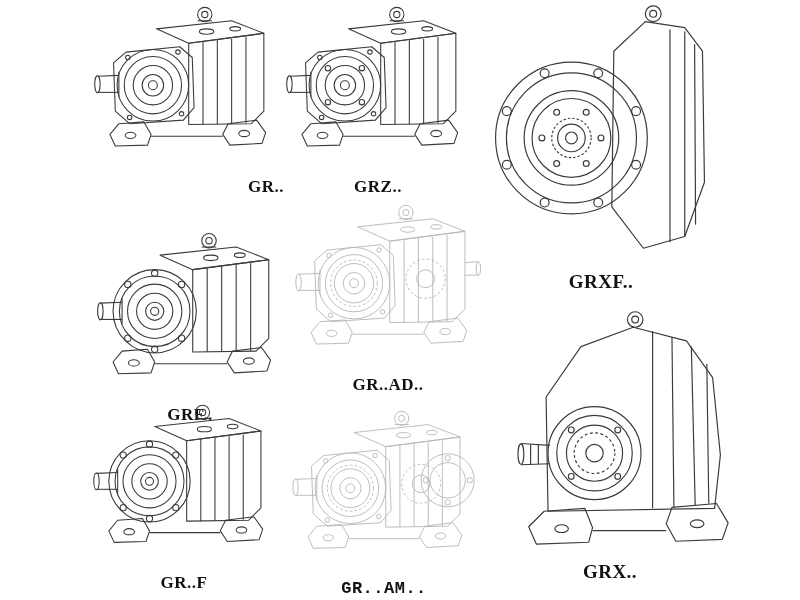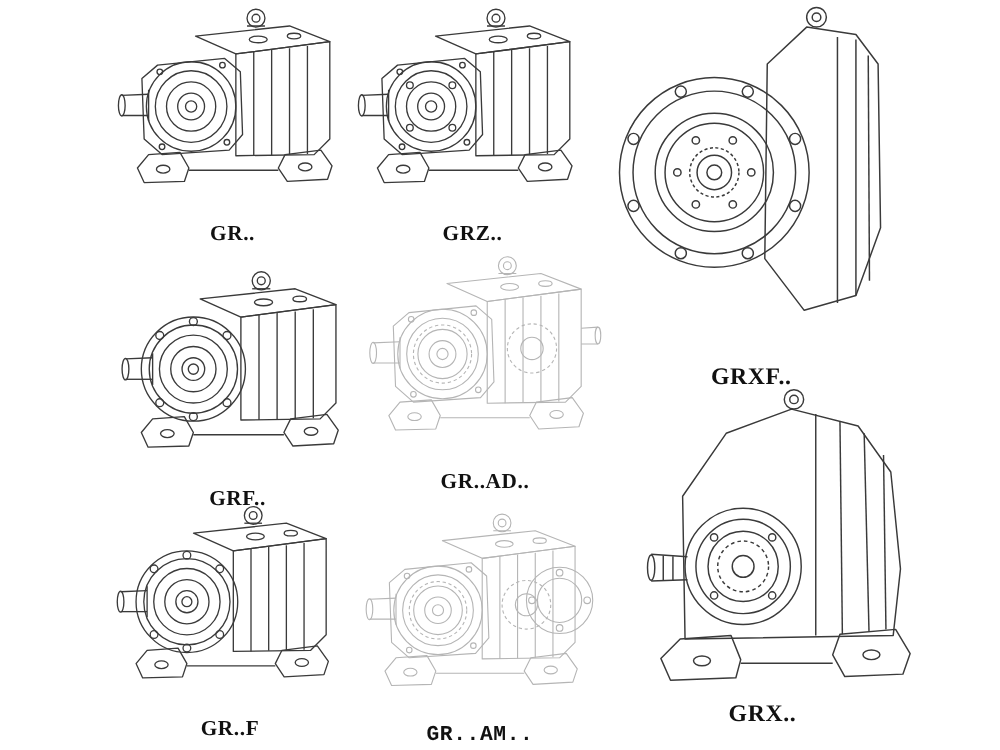--- a/index.html
+++ b/index.html
@@ -173,48 +173,48 @@
       <line x1="52" y1="149.5" x2="52" y2="169.5"></line>
       <polygon points="58,218 100,215 108,235 104,250 50,252 42,234"></polygon>
       <ellipse cx="76" cy="236" rx="7" ry="4"></ellipse>
       <polygon points="190,214 236,210 248,230 242,247 194,249 184,231"></polygon>
       <ellipse cx="216" cy="231" rx="7" ry="4"></ellipse>
       <line x1="108" y1="238" x2="184" y2="238"></line>
     </g>
   </defs>
 </svg>
 
-<div class="figure" style="left:88px;top:2px;">
+<div class="figure" style="left:88px;top:2px;align-items:flex-end;">
   <svg width="196" height="170" viewBox="0 0 210 190" xmlns="http://www.w3.org/2000/svg">
     <g fill="none" stroke="#3a3a3a" stroke-width="1.2" stroke-linejoin="round">
         <use href="#def-gr"></use>
       </g>
   </svg>
   <div class="caption">GR..</div>
 </div>
 
 <div class="figure" style="left:282px;top:2px;">
   <svg width="192" height="170" viewBox="0 0 210 190" xmlns="http://www.w3.org/2000/svg">
     <g fill="none" stroke="#3a3a3a" stroke-width="1.2" stroke-linejoin="round">
         <use href="#def-grz"></use>
       </g>
   </svg>
   <div class="caption">GRZ..</div>
 </div>
 
-<div class="figure" style="left:486px;top:0px;gap:20px;">
+<div class="figure" style="left:486px;top:0px;">
   <svg width="230" height="266" viewBox="0 0 230 270" xmlns="http://www.w3.org/2000/svg">
     <g fill="none" stroke="#3a3a3a" stroke-width="1.2" stroke-linejoin="round">
         <use href="#def-grxf"></use>
       </g>
   </svg>
   <div class="caption big">GRXF..</div>
 </div>
 
-<div class="figure" style="left:92px;top:212px;">
+<div class="figure" style="left:92px;top:228px;">
   <svg width="196" height="172" viewBox="0 0 210 190" xmlns="http://www.w3.org/2000/svg">
     <g fill="none" stroke="#3a3a3a" stroke-width="1.2" stroke-linejoin="round">
         <use href="#def-grf"></use>
       </g>
   </svg>
   <div class="caption">GRF..</div>
 </div>
 
 <div class="figure" style="left:288px;top:200px;">
   <svg width="200" height="170" viewBox="0 0 212 190" xmlns="http://www.w3.org/2000/svg">

